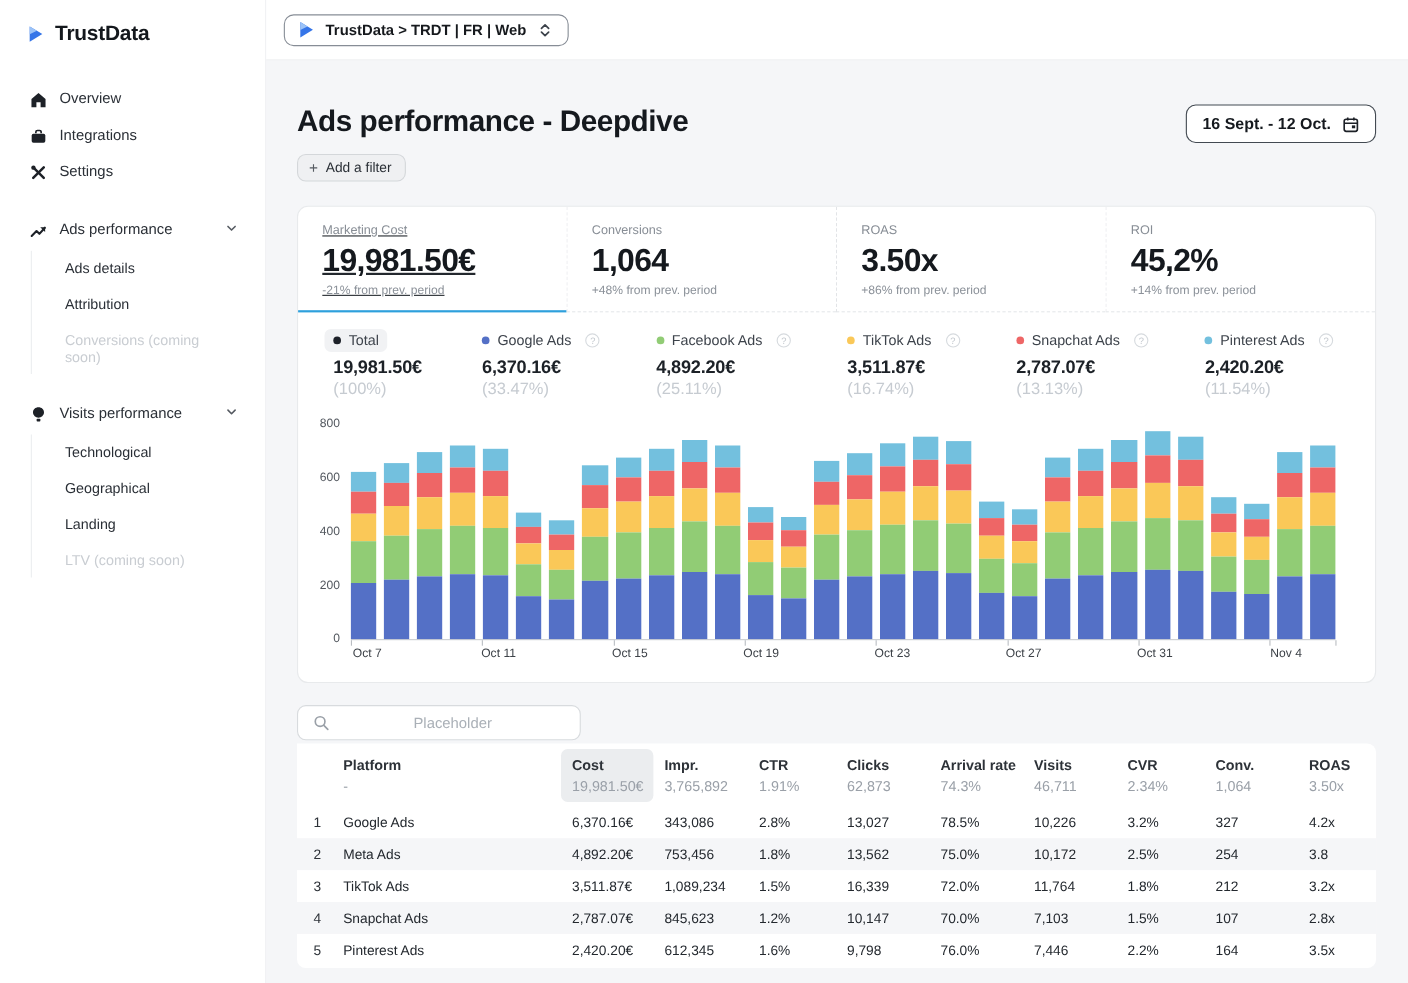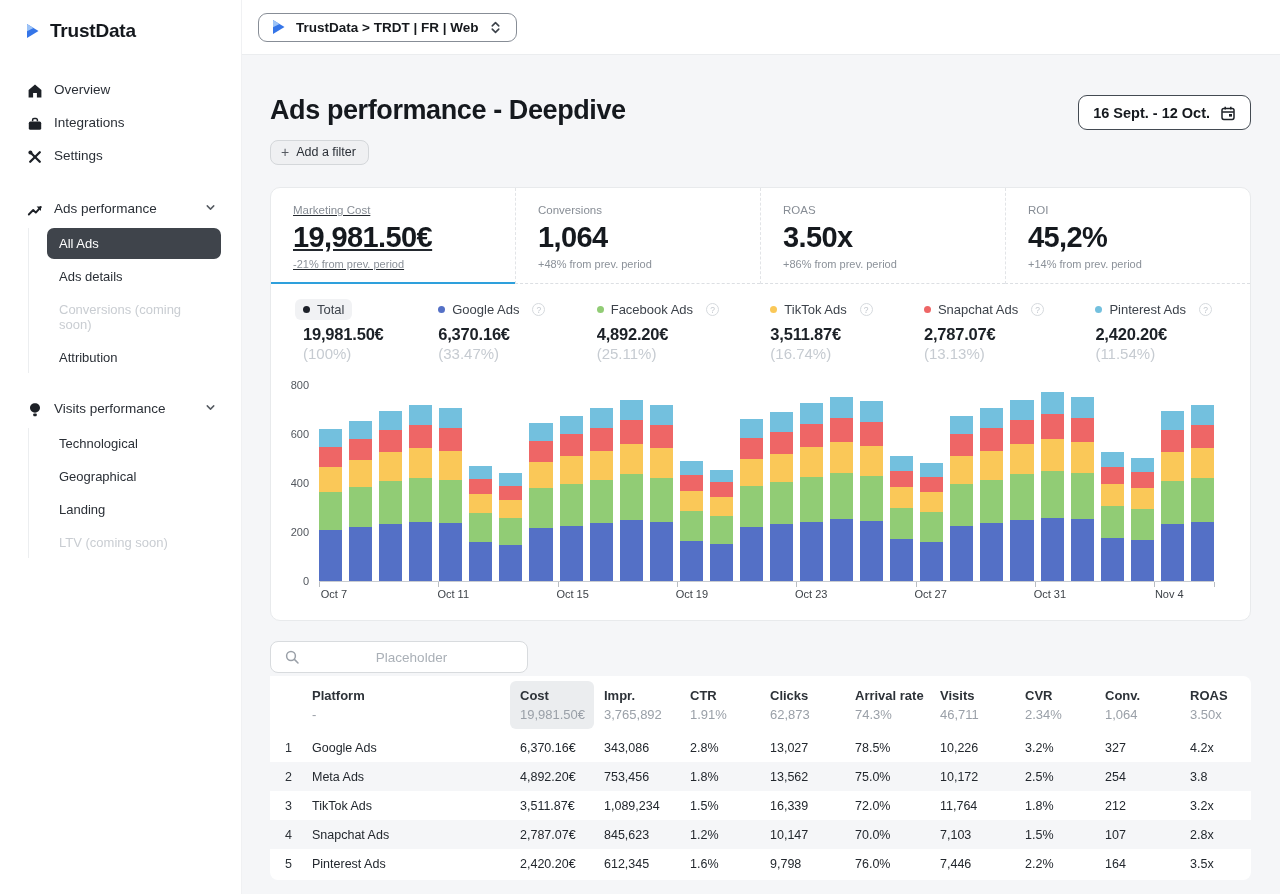--- a/index.html
+++ b/index.html
@@ -140,24 +140,23 @@
               </svg>
             </span>
             <span>Ads performance</span>
             <span class="chev">
               <svg xmlns="http://www.w3.org/2000/svg" width="13" height="13" viewBox="0 0 16 16">
                 <path d="M4 6l4 4 4-4" fill="none" stroke="#565b62" stroke-width="1.8" stroke-linecap="round" stroke-linejoin="round"></path>
               </svg>
             </span>
           </div>
           <div class="submenu">
-            <div class="subitem active">All Ads</div>
             <div class="subitem">Ads details</div>
+            <div class="subitem">Attribution</div>
             <div class="subitem disabled">Conversions (coming soon)</div>
-            <div class="subitem">Attribution</div>
           </div>
         </div>
         <div class="section">
           <div class="section-head">
             <span class="icn">
               <svg xmlns="http://www.w3.org/2000/svg" width="16" height="16" viewBox="0 0 16 16">
                 <path d="M8 1.2c2.9 0 5 2 5 4.6 0 2.9-2.5 4.9-5 4.9S3 8.7 3 5.8c0-2.6 2.1-4.6 5-4.6z" fill="#1d2127"></path>
                 <rect x="6.3" y="11.6" width="3.4" height="2.6" rx="0.7" fill="#1d2127"></rect>
               </svg>
             </span>

